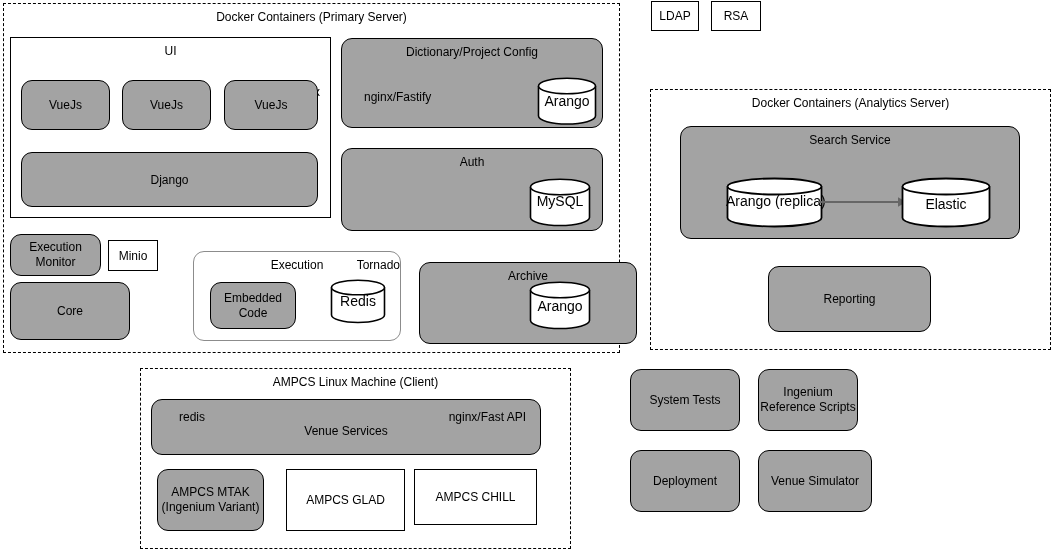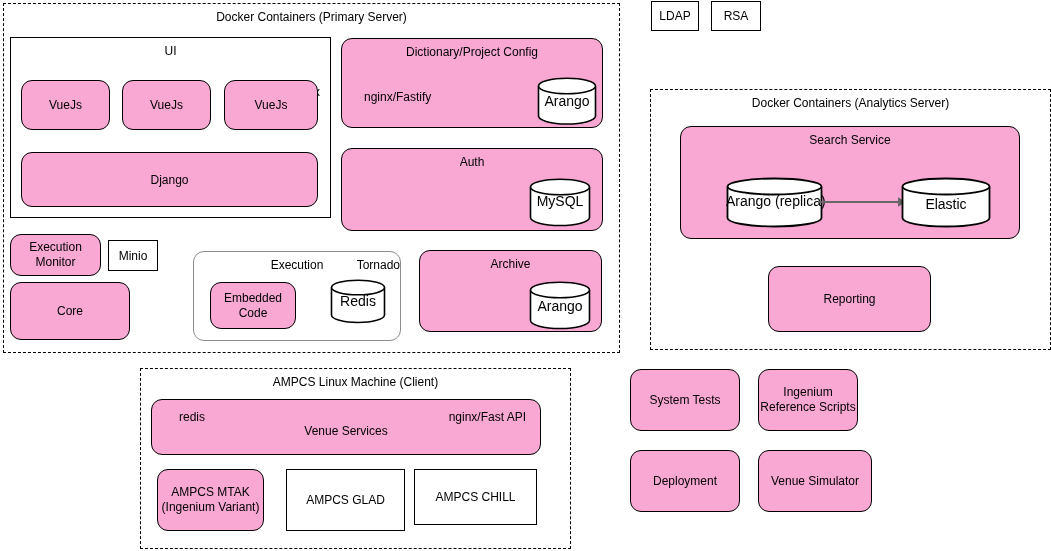--- a/index.html
+++ b/index.html
@@ -21,21 +21,21 @@
   }
   
   .box-sharp{
     border:1.4px solid #000000;
     background:#ffffff;
   }
   
   .box-round{
     border:1.4px solid #000000;
     border-radius:11px;
-    background:#f9a8d4;
+    background:#a3a3a3;
   }
   .box-round-gray{
     border:1.6px solid #8c8c8c;
     border-radius:11px;
     background:#ffffff;
   }
 
   
   .lbl{
     position:absolute;
@@ -144,21 +144,21 @@
     </div>
   </div>
   <div class="cyl" style="left:330px;top:279px;width:56px;height:45px;">
     <svg width="56" height="45" viewBox="0 0 56 45">
       <path d="M1.5,8.5 L1.5,36 A26.5,7.5 0 0 0 54.5,36 L54.5,8.5" fill="#ffffff" stroke="#000000" stroke-width="1.6"></path>
       <ellipse cx="28" cy="8.5" rx="26.5" ry="7.3" fill="#ffffff" stroke="#000000" stroke-width="1.6"></ellipse>
     </svg>
     <div class="cyl-text" style="top:48%;">Redis</div>
   </div>
 
-  <div class="node box-round" style="left:419px;top:250px;width:183px;height:82px;">
+  <div class="node box-round" style="left:419px;top:262px;width:218px;height:82px;">
     <div class="lbl lbl-top">Archive</div>
   </div>
   <div class="cyl" style="left:529px;top:281px;width:62px;height:49px;">
     <svg width="62" height="49" viewBox="0 0 62 49">
       <path d="M1.5,9 L1.5,39.5 A29.5,8 0 0 0 60.5,39.5 L60.5,9" fill="#ffffff" stroke="#000000" stroke-width="1.6"></path>
       <ellipse cx="31" cy="9" rx="29.5" ry="7.8" fill="#ffffff" stroke="#000000" stroke-width="1.6"></ellipse>
     </svg>
     <div class="cyl-text" style="top:50%;">Arango</div>
   </div>
 

